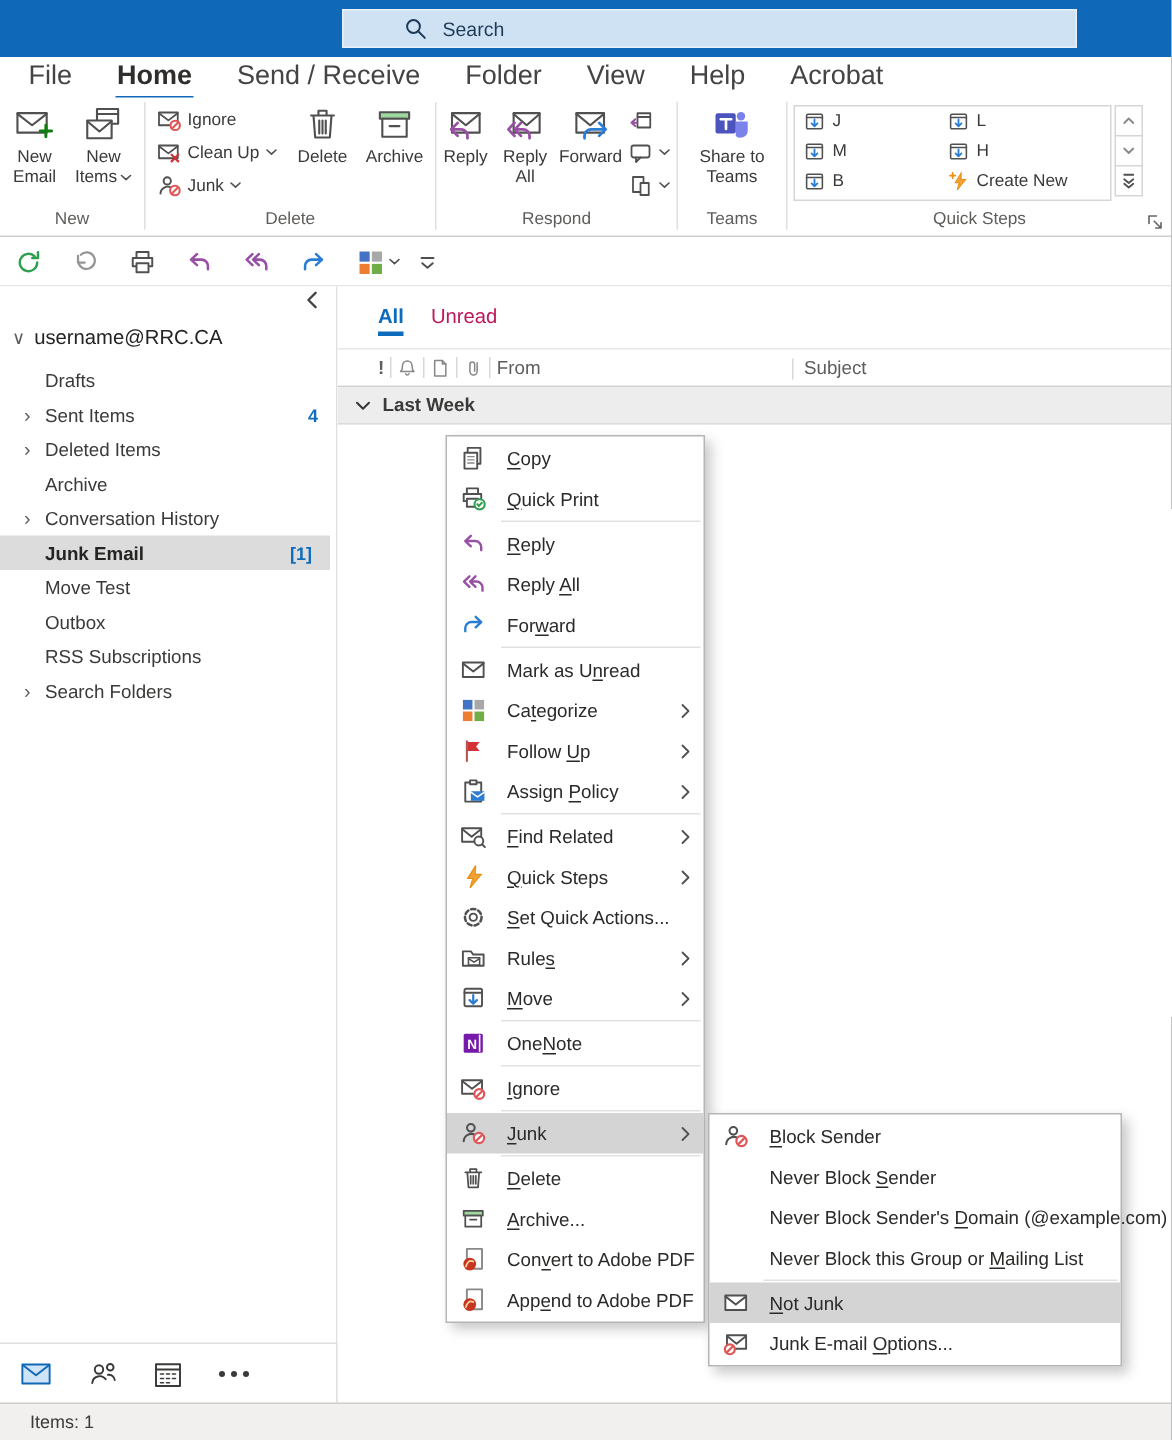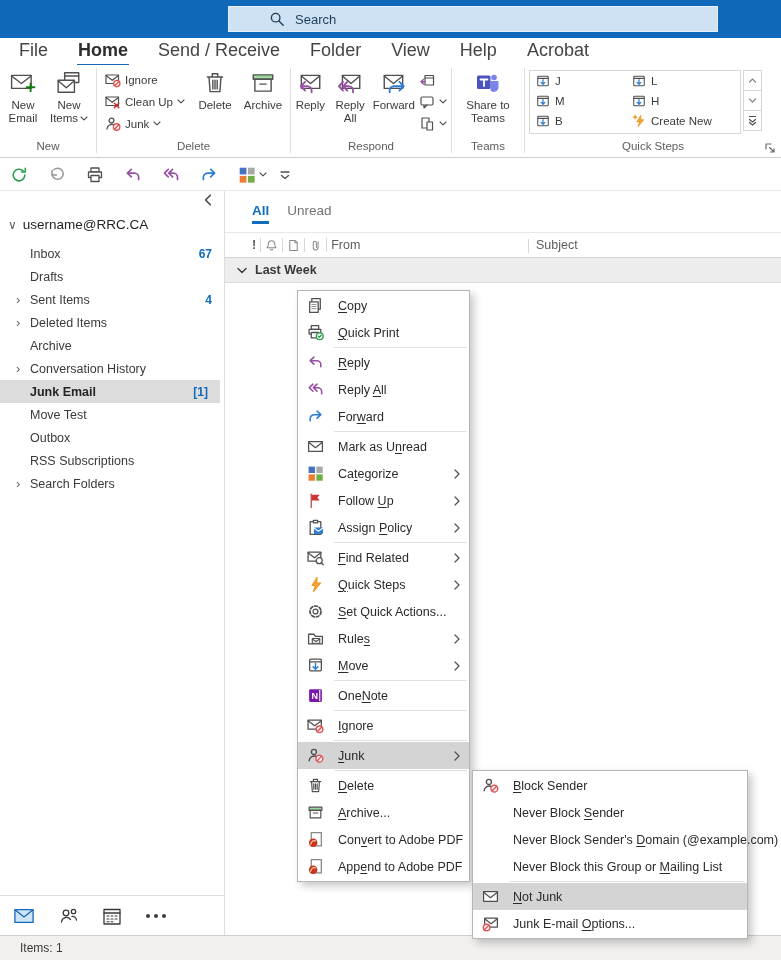--- a/index.html
+++ b/index.html
@@ -71,38 +71,38 @@
   .snav-item.selected .slabel { font-weight:bold; color:#252423; }
 
   
   .bottomnav { position:absolute; left:0; top:895px; width:225px; height:40px; background:#fff; border-top:1px solid #e1dfdd; border-right:1px solid #e1dfdd; display:flex; align-items:center; gap:22px; padding-left:12px; }
   .bottomnav .ic { cursor:default; }
   .statusbar { position:absolute; left:0; top:935px; width:781px; height:25px; background:#f1f0ef; border-top:1px solid #d1cfcd; display:flex; align-items:center; padding-left:20px; font-size:12px; color:#3b3a39; }
 
   
   .listpane { position:absolute; left:225px; top:191px; width:556px; height:744px; background:#fff; }
   .ltabs { height:41px; display:flex; align-items:center; gap:18px; padding-left:27px; font-size:13.5px; }
-  .ltab { color:#737373; cursor:default; padding:3px 0; border-bottom:3px solid transparent; }
+  .ltab { color:#be185d; cursor:default; padding:3px 0; border-bottom:3px solid transparent; }
   .ltab.active { color:#0f6cbd; font-weight:bold; border-bottom-color:#0f6cbd; }
   .lheader { height:26px; border-top:1px solid #e8e8e8; border-bottom:1px solid #d4d4d4; display:flex; align-items:center; font-size:12.5px; color:#5f5d5b; position:relative; }
   .lheader .hsep { width:1px; height:14px; background:#d8d8d8; margin:0 4px; }
   .lheader .hico { width:13px; height:13px; }
   .imp { font-weight:bold; margin-left:27px; color:#5f5d5b; }
   .col-from { margin-left:0; }
   .col-subject { position:absolute; left:311px; }
   .lheader .subj-sep { position:absolute; left:303px; top:6px; width:1px; height:14px; background:#d8d8d8; }
   .lgroup { height:25px; background:#ededed; border-bottom:1px solid #dcdcdc; display:flex; align-items:center; gap:8px; padding-left:12px; font-size:12.5px; font-weight:bold; color:#3b3a39; cursor:default; }
   .lgroup .ic { width:10px; height:7px; }
   .lrow { height:23px; background:#e2e2e2; border-top:1px dotted #6d6d6d; border-bottom:1px dotted #6d6d6d; position:relative; cursor:default; }
   .lrow .subj { position:absolute; left:295px; top:3px; font-family:"DejaVu Sans Mono", monospace; font-size:12.5px; color:#262626; }
 
   
   .ctxmenu { position:absolute; background:#fff; border:1px solid #b5b5b5; box-shadow:4px 4px 8px rgba(0,0,0,.22); z-index:20; padding:1px 0; }
   #context-menu { left:297px; top:290px; width:173px; }
-  #junk-submenu { left:472px; top:742px; width:276px; z-index:21;margin-top:28px; }
+  #junk-submenu { left:472px; top:742px; width:276px; z-index:21; }
   .mi { position:relative; height:27px; display:flex; align-items:center; font-size:12.5px; color:#2b2a29; cursor:default; }
   .mi .mico { position:absolute; left:9px; width:17px; height:17px; }
   .mi .mlabel { margin-left:40px; white-space:nowrap; }
   .mi .mlabel u { text-underline-offset:2px; text-decoration-thickness:1px; }
   .mi .marrow { position:absolute; right:9px; width:6px; height:10px; }
   .mi.hl { background:#d4d4d4; }
   .menu-sep { height:1px; background:#e1e1e1; margin:1px 2px 1px 36px; }
 </style>
 </head>
 <body>
@@ -573,25 +573,20 @@
       </svg>
     </span>
 
   <div class="sidebar">
     <div class="acct">
       <span class="vchev">∨</span>
       <span>username@RRC.CA</span>
     </div>
     <div>
 
-    <div class="snav-item">
-          <span class="exp"></span>
-          <span class="slabel">Inbox</span>
-          <span class="scount">67</span>
-        </div>
         <div class="snav-item">
           <span class="exp"></span>
           <span class="slabel">Drafts</span>
           <span class="scount"></span>
         </div>
         <div class="snav-item">
           <span class="exp">›</span>
           <span class="slabel">Sent Items</span>
           <span class="scount">4</span>
         </div>

